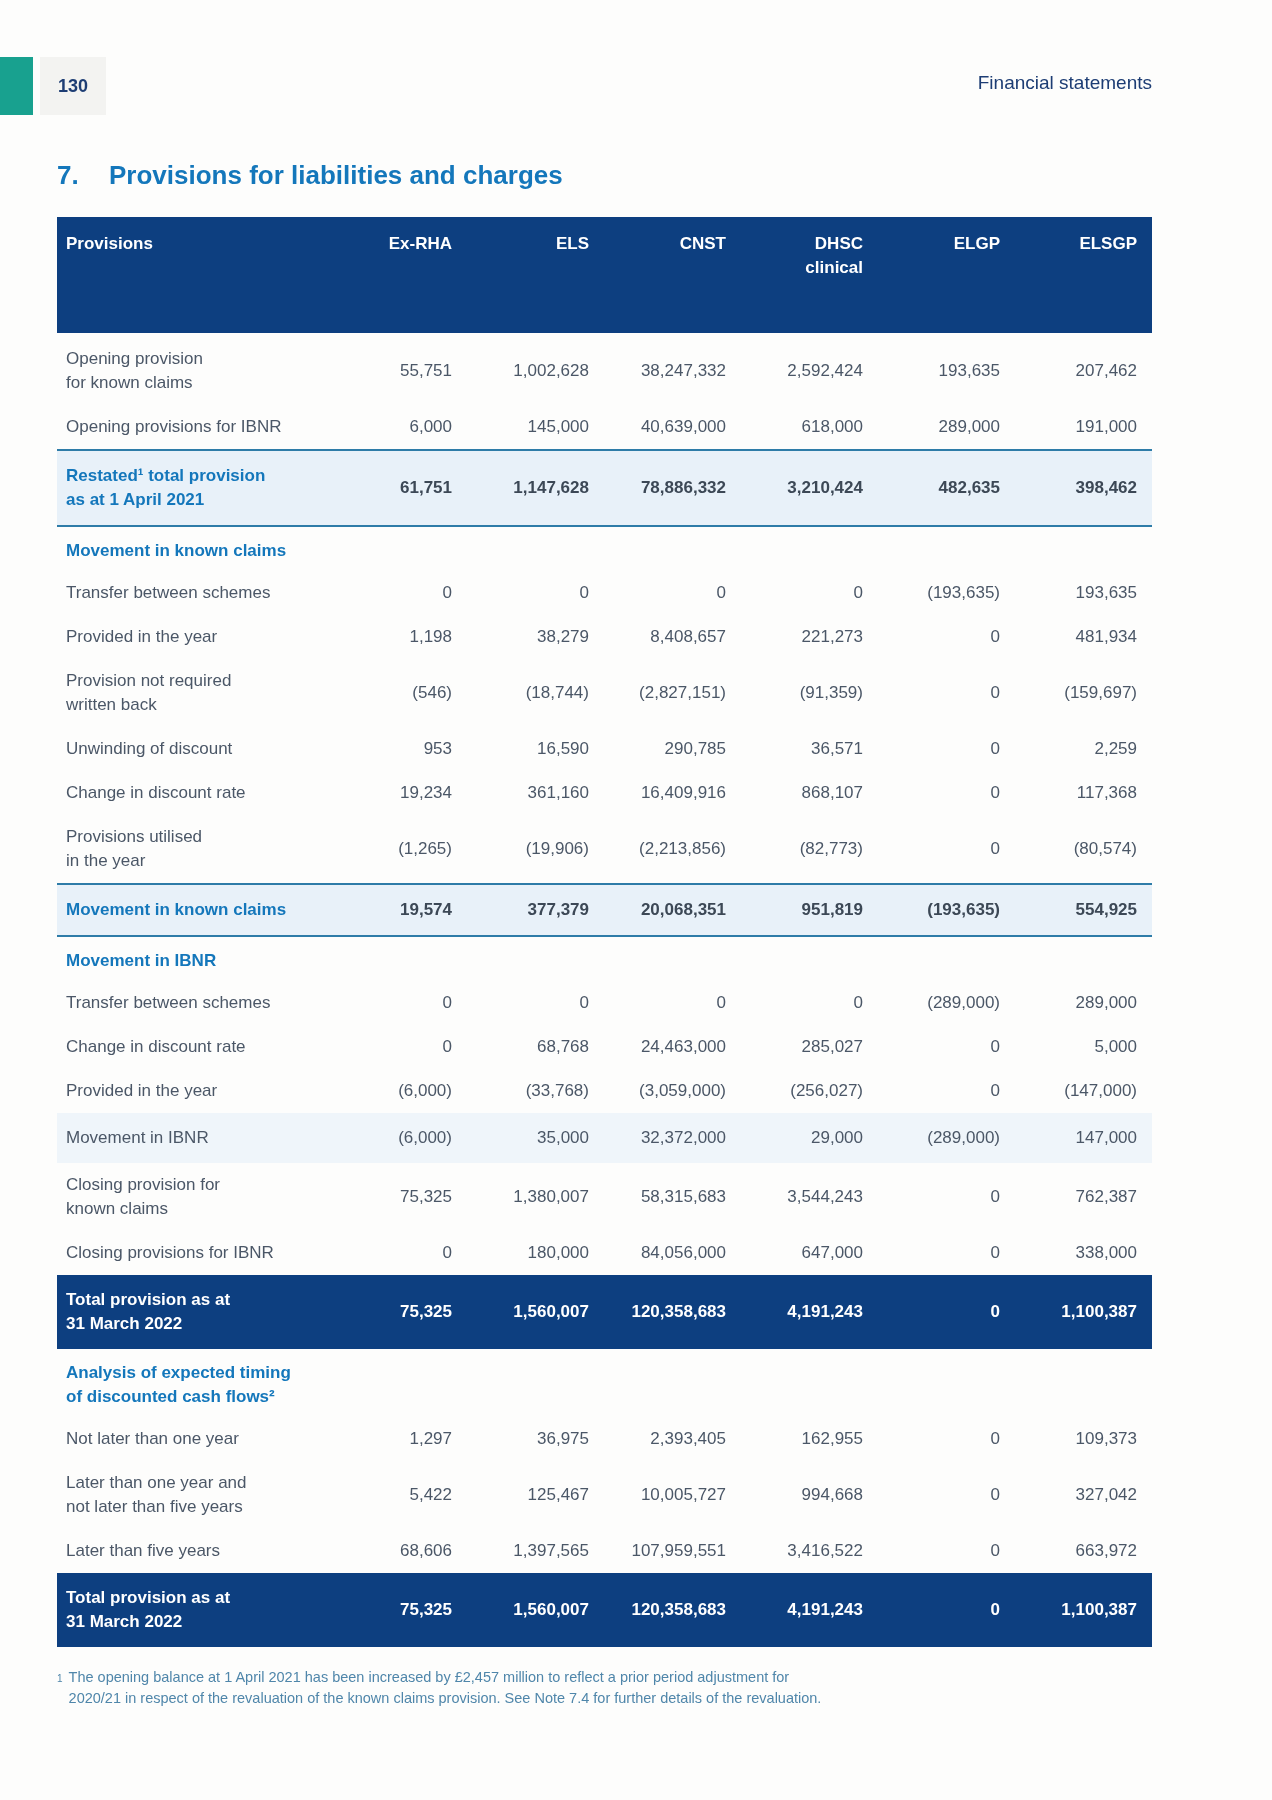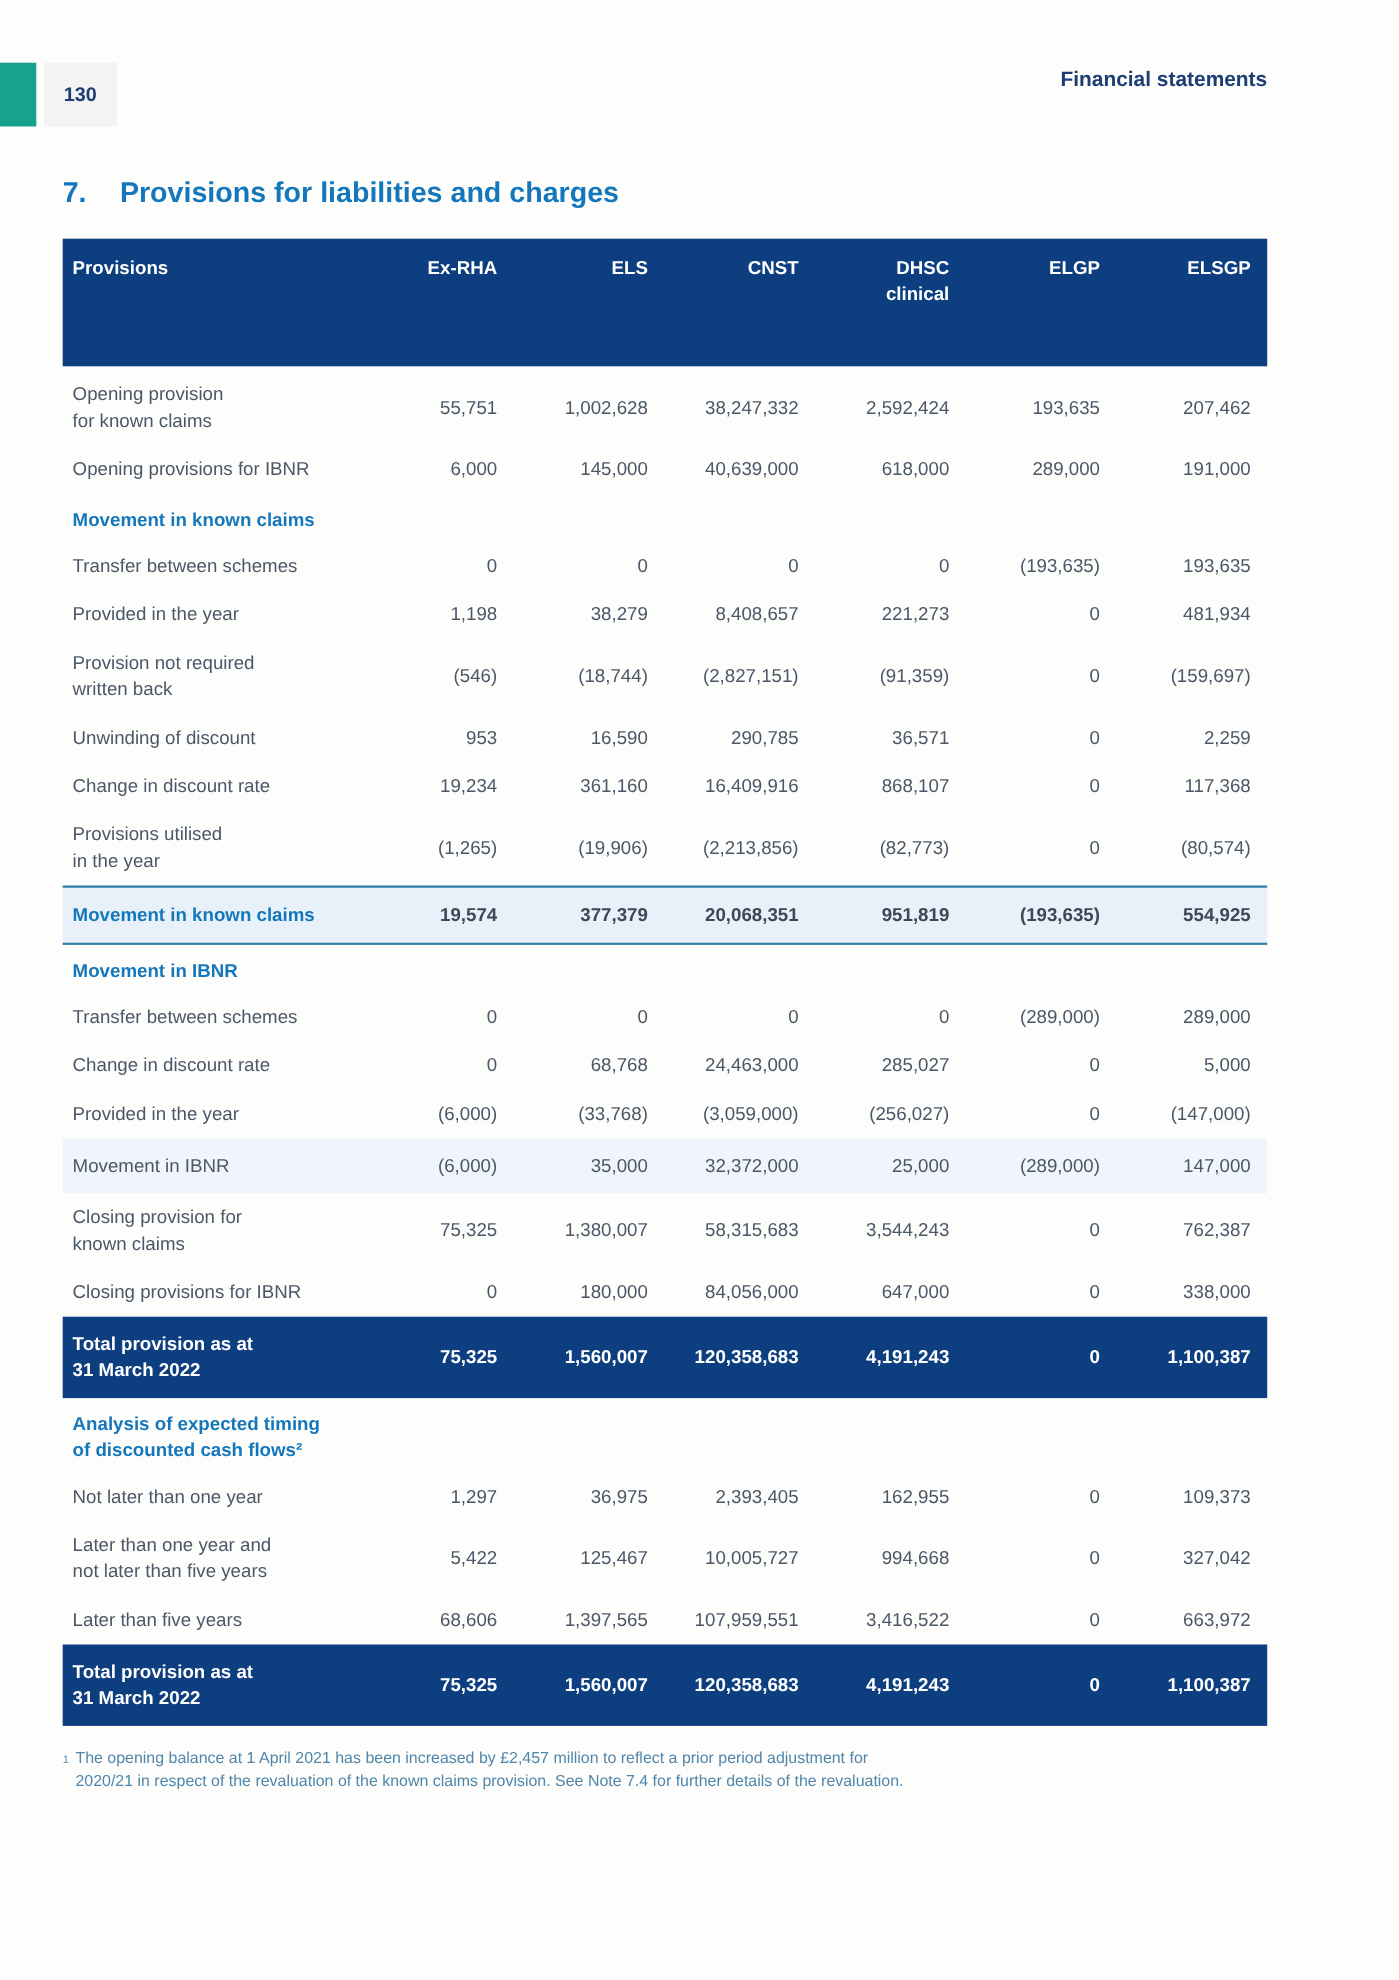--- a/index.html
+++ b/index.html
@@ -23,22 +23,22 @@
     width:1272px;height:1800px;overflow:hidden;
     background:var(--page-bg);
     font-family:"Liberation Sans","DejaVu Sans",sans-serif;
     color:var(--body-text);
   }
   .topbar{position:relative;height:58px;margin-top:57px;}
   .teal-block{position:absolute;left:0;top:0;width:33px;height:58px;background:var(--teal);}
   .page-number-box{position:absolute;left:40px;top:0;width:66px;height:58px;background:var(--graybox);
     display:flex;align-items:center;justify-content:center;}
   .page-number-box span{font-weight:bold;font-size:18px;color:var(--navy-dark);}
-  .section-label{position:absolute;left:57px;top:5px;width:1095px;text-align:right;
-    font-weight:bold;font-size:19px;color:var(--navy-dark);}
+  .section-label{position:absolute;left:57px;top:15px;width:1095px;text-align:right;
+    font-weight:normal;font-size:19px;color:var(--navy-dark);}
   .title{display:flex;margin:44px 0 0 57px;font-size:26px;line-height:32px;
     font-weight:bold;color:var(--accent);}
   .title-num{width:52px;flex:none;}
   .ptable{margin:26px 0 0 57px;width:1095px;font-size:17px;line-height:24px;}
   .thead{background:var(--navy);color:#fff;height:116px;box-sizing:border-box;
     padding:15px 0 13px;display:flex;flex-direction:row;justify-content:space-between;}
   .hrow{display:grid;grid-template-columns:var(--cols);}
   .hcell{font-weight:bold;}
   .hcell.lab{padding-left:9px;}
   .hcell.num{text-align:right;padding-right:15px;white-space:pre-line;}
@@ -117,20 +117,30 @@
         </div>
         <div class="trow data">
           <div class="cell label">Opening provisions for IBNR</div>
           <div class="cell num">6,000</div>
           <div class="cell num">145,000</div>
           <div class="cell num">40,639,000</div>
           <div class="cell num">618,000</div>
           <div class="cell num">289,000</div>
           <div class="cell num">191,000</div>
         </div>
+        <div class="trow subtotal">
+          <div class="cell label">Restated¹ total provision
+as at 1 April 2021</div>
+          <div class="cell num">61,751</div>
+          <div class="cell num">1,147,628</div>
+          <div class="cell num">78,886,332</div>
+          <div class="cell num">3,210,424</div>
+          <div class="cell num">482,635</div>
+          <div class="cell num">398,462</div>
+        </div>
         <div class="trow section">
           <div class="cell label">Movement in known claims</div>
         </div>
         <div class="trow data">
           <div class="cell label">Transfer between schemes</div>
           <div class="cell num">0</div>
           <div class="cell num">0</div>
           <div class="cell num">0</div>
           <div class="cell num">0</div>
           <div class="cell num">(193,635)</div>
@@ -220,21 +230,21 @@
           <div class="cell num">(3,059,000)</div>
           <div class="cell num">(256,027)</div>
           <div class="cell num">0</div>
           <div class="cell num">(147,000)</div>
         </div>
         <div class="trow subtotal_plain">
           <div class="cell label">Movement in IBNR</div>
           <div class="cell num">(6,000)</div>
           <div class="cell num">35,000</div>
           <div class="cell num">32,372,000</div>
-          <div class="cell num">25,000</div>
+          <div class="cell num">29,000</div>
           <div class="cell num">(289,000)</div>
           <div class="cell num">147,000</div>
         </div>
         <div class="trow data">
           <div class="cell label">Closing provision for
 known claims</div>
           <div class="cell num">75,325</div>
           <div class="cell num">1,380,007</div>
           <div class="cell num">58,315,683</div>
           <div class="cell num">3,544,243</div>

